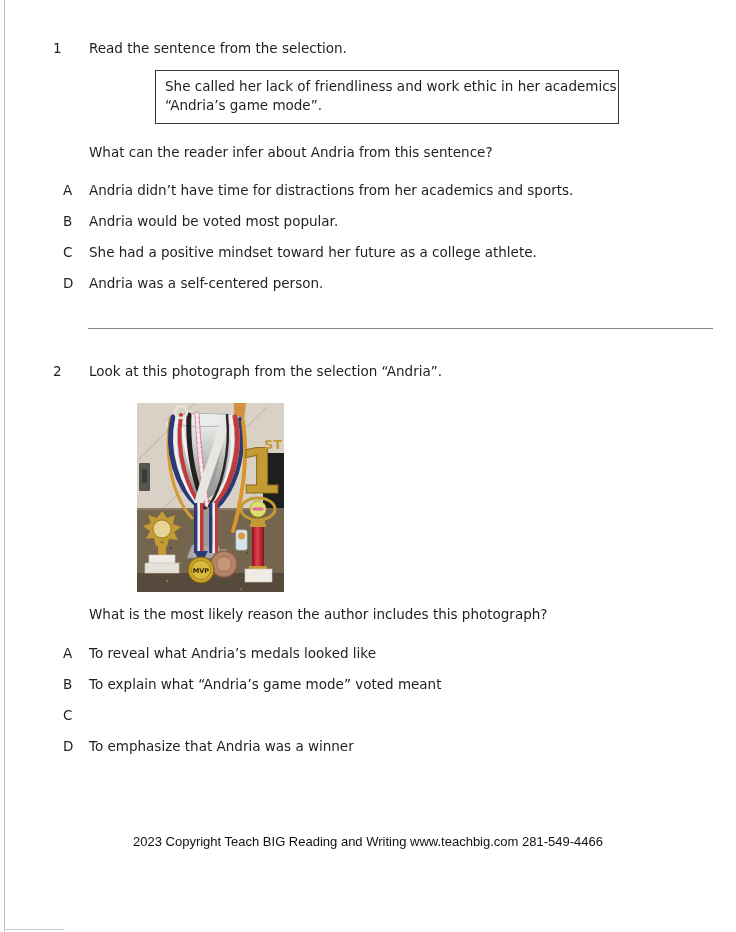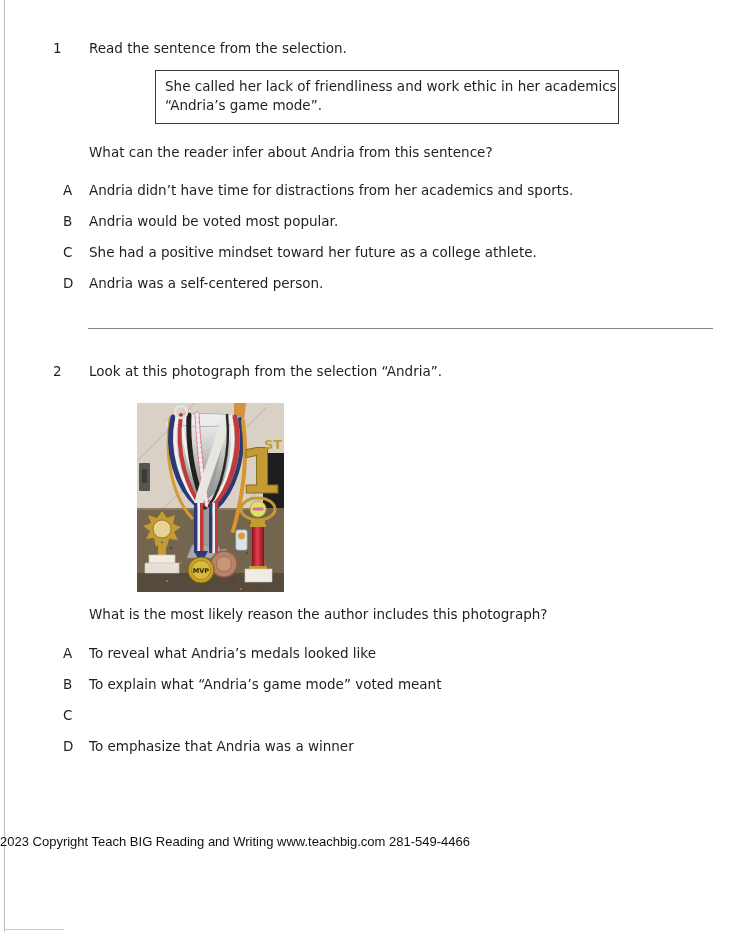--- a/index.html
+++ b/index.html
@@ -23,20 +23,21 @@
     padding:6px 0 8px 9px;
     line-height:19px;
     box-sizing:border-box;
   }
   .stem{position:absolute;left:89px;line-height:17px;}
   .divider{position:absolute;left:88px;top:328px;width:625px;height:1px;background:#858585;}
   .photo{position:absolute;left:137px;top:403px;width:147px;height:189px;}
   .photo svg{display:block;}
   .footer{
     position:absolute;left:0;top:834px;width:736px;
+    text-align:center;
     font-family:"Liberation Sans", sans-serif;
     font-size:13px;color:#111;
   }
 </style>
 </head>
 <body>
 
 <div class="page">
   <div class="edge-left"></div>
   <div class="edge-bottom"></div>

